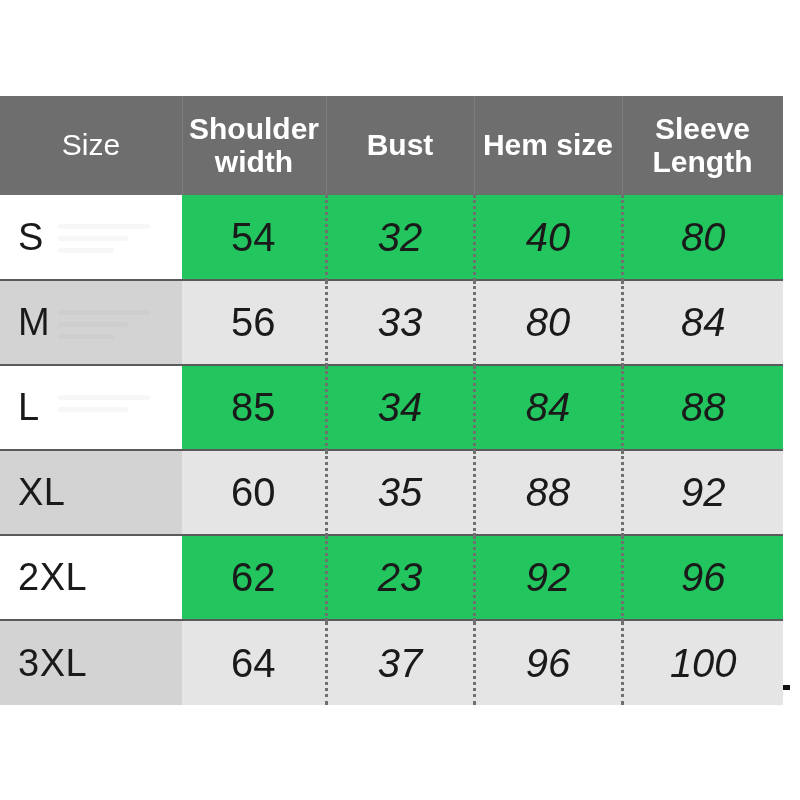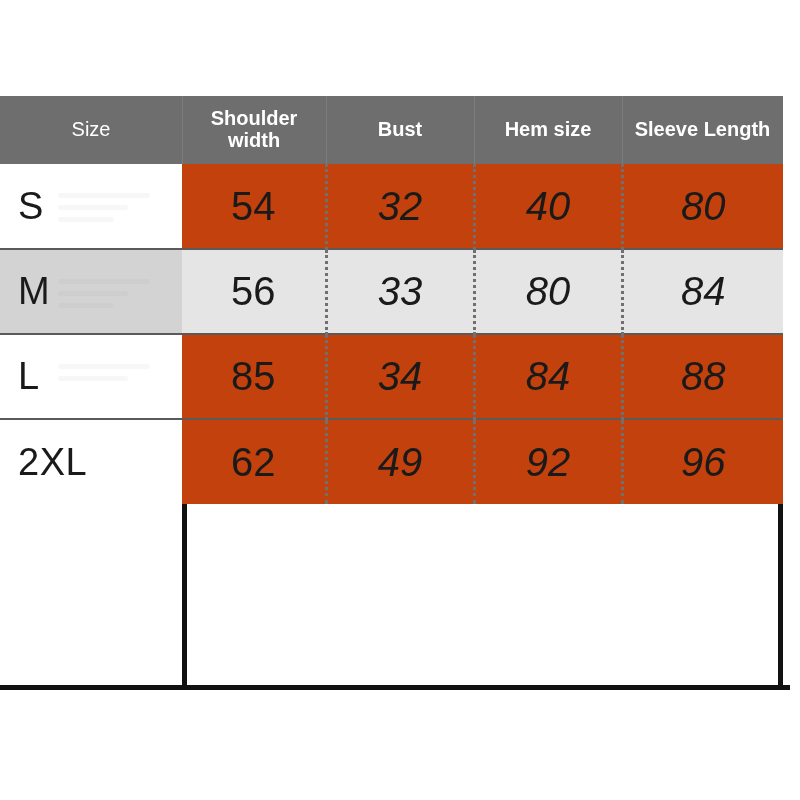--- a/index.html
+++ b/index.html
@@ -77,25 +77,25 @@
   }
 
   table.chart col.c-size     { width: 182px; }
   table.chart col.c-shoulder { width: 144px; }
   table.chart col.c-bust     { width: 148px; }
   table.chart col.c-hem      { width: 148px; }
   table.chart col.c-sleeve   { width: 161px; }
 
   
   thead th {
-    height: 68px;
+    height: 99px;
     background: #6e6e6e;
     color: #ffffff;
     font-weight: 400;
-    font-size: 20px;
+    font-size: 30px;
     line-height: 1.08;
     text-align: center;
     vertical-align: middle;
     padding: 0 6px;
     box-sizing: border-box;
     border: 0;
   }
   thead th.th-size {
     background: #6e6e6e;
   }
@@ -108,21 +108,21 @@
   
   tbody td {
     height: 85px;
     font-size: 40px;
     color: #1a1a1a;
     text-align: center;
     vertical-align: middle;
     padding: 0;
     box-sizing: border-box;
     border-top: 2px solid #5a5a5a;
-    background: #c2410c;
+    background: #22c55e;
   }
   tbody tr:first-child td { border-top: 0; }
 
   tbody td.size-cell {
     text-align: left;
     padding-left: 18px;
     font-size: 38px;
     letter-spacing: 0.5px;
     position: relative;
   }
@@ -227,27 +227,41 @@
           <td class="size-cell">L<span class="ghost">
                 <i class="w1"></i>
                 <i class="w2"></i>
               </span></td>
           <td class="after-size">85</td>
           <td class="dotted-left">34</td>
           <td class="dotted-left">84</td>
           <td class="dotted-left">88</td>
         </tr>
 
+        <tr class="shaded size-shaded">
+          <td class="size-cell">XL</td>
+          <td class="after-size">60</td>
+          <td class="dotted-left">35</td>
+          <td class="dotted-left">88</td>
+          <td class="dotted-left">92</td>
+        </tr>
 
         <tr class="size-plain">
           <td class="size-cell">2XL</td>
           <td class="after-size">62</td>
-          <td class="dotted-left">49</td>
+          <td class="dotted-left">23</td>
           <td class="dotted-left">92</td>
           <td class="dotted-left">96</td>
         </tr>
 
+        <tr class="shaded size-shaded">
+          <td class="size-cell">3XL</td>
+          <td class="after-size">64</td>
+          <td class="dotted-left">37</td>
+          <td class="dotted-left">96</td>
+          <td class="dotted-left">100</td>
+        </tr>
 
       </tbody>
     </table>
 
   </div>
 </div>
 
 </body></html>

